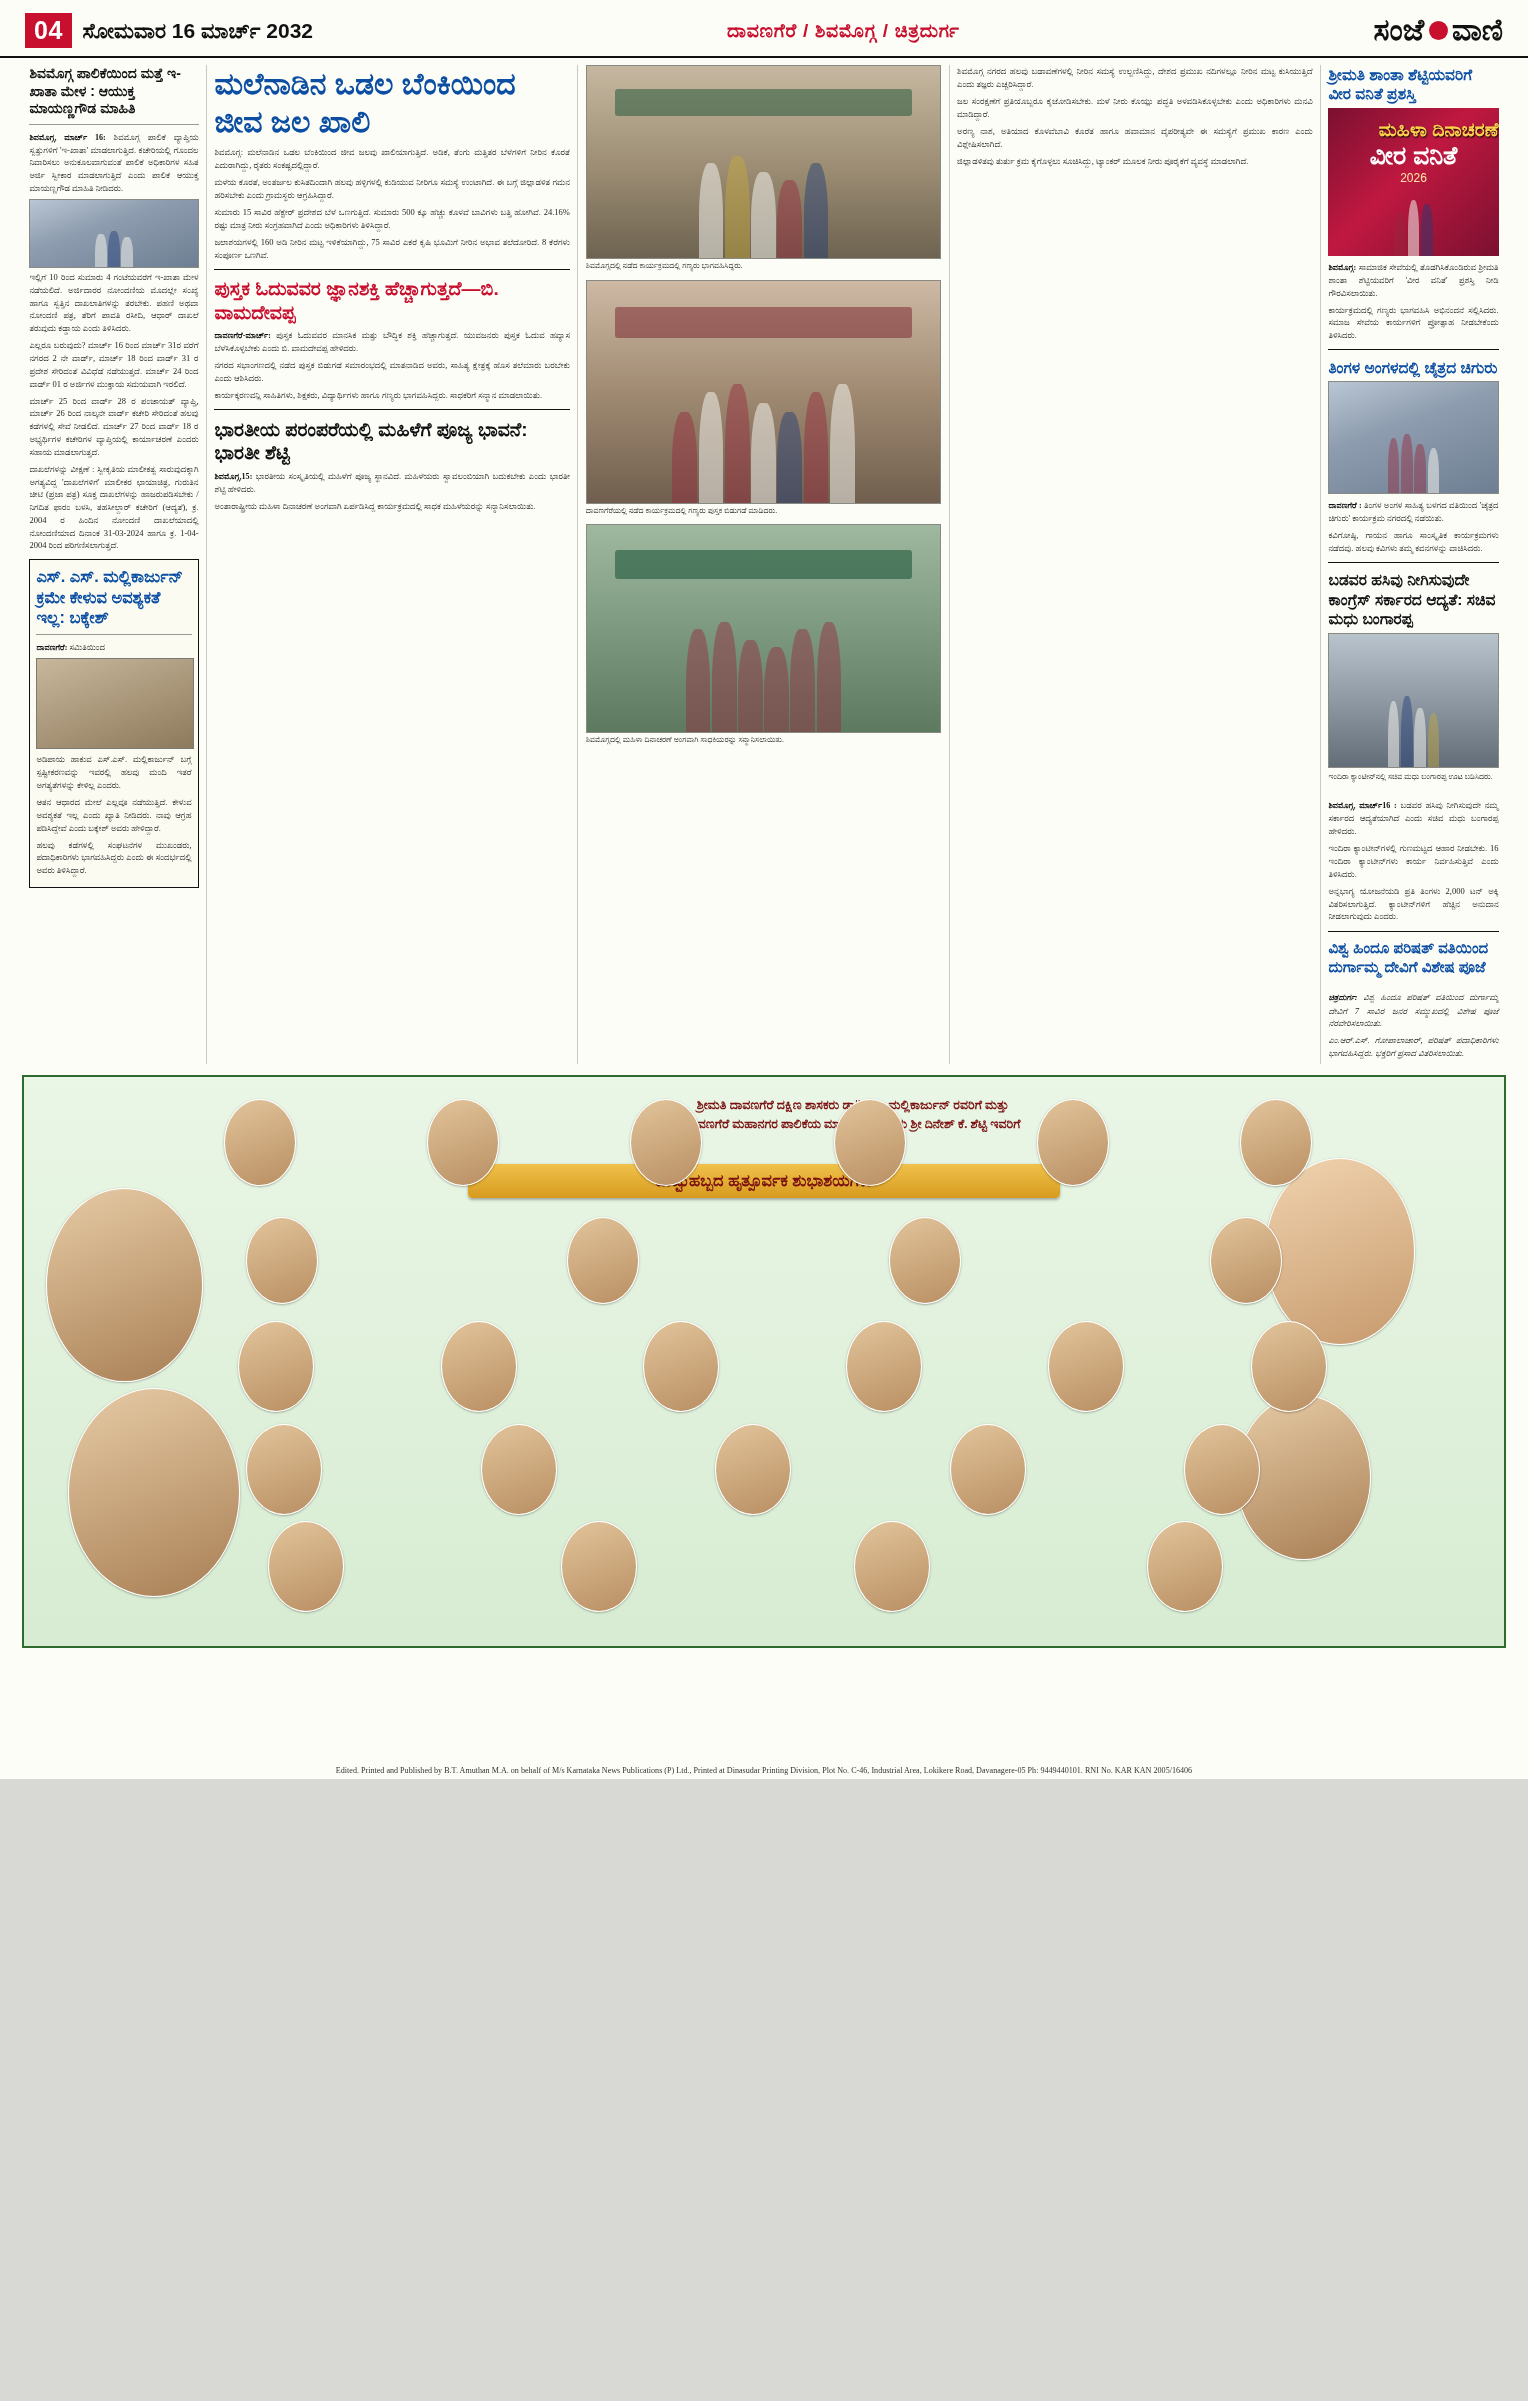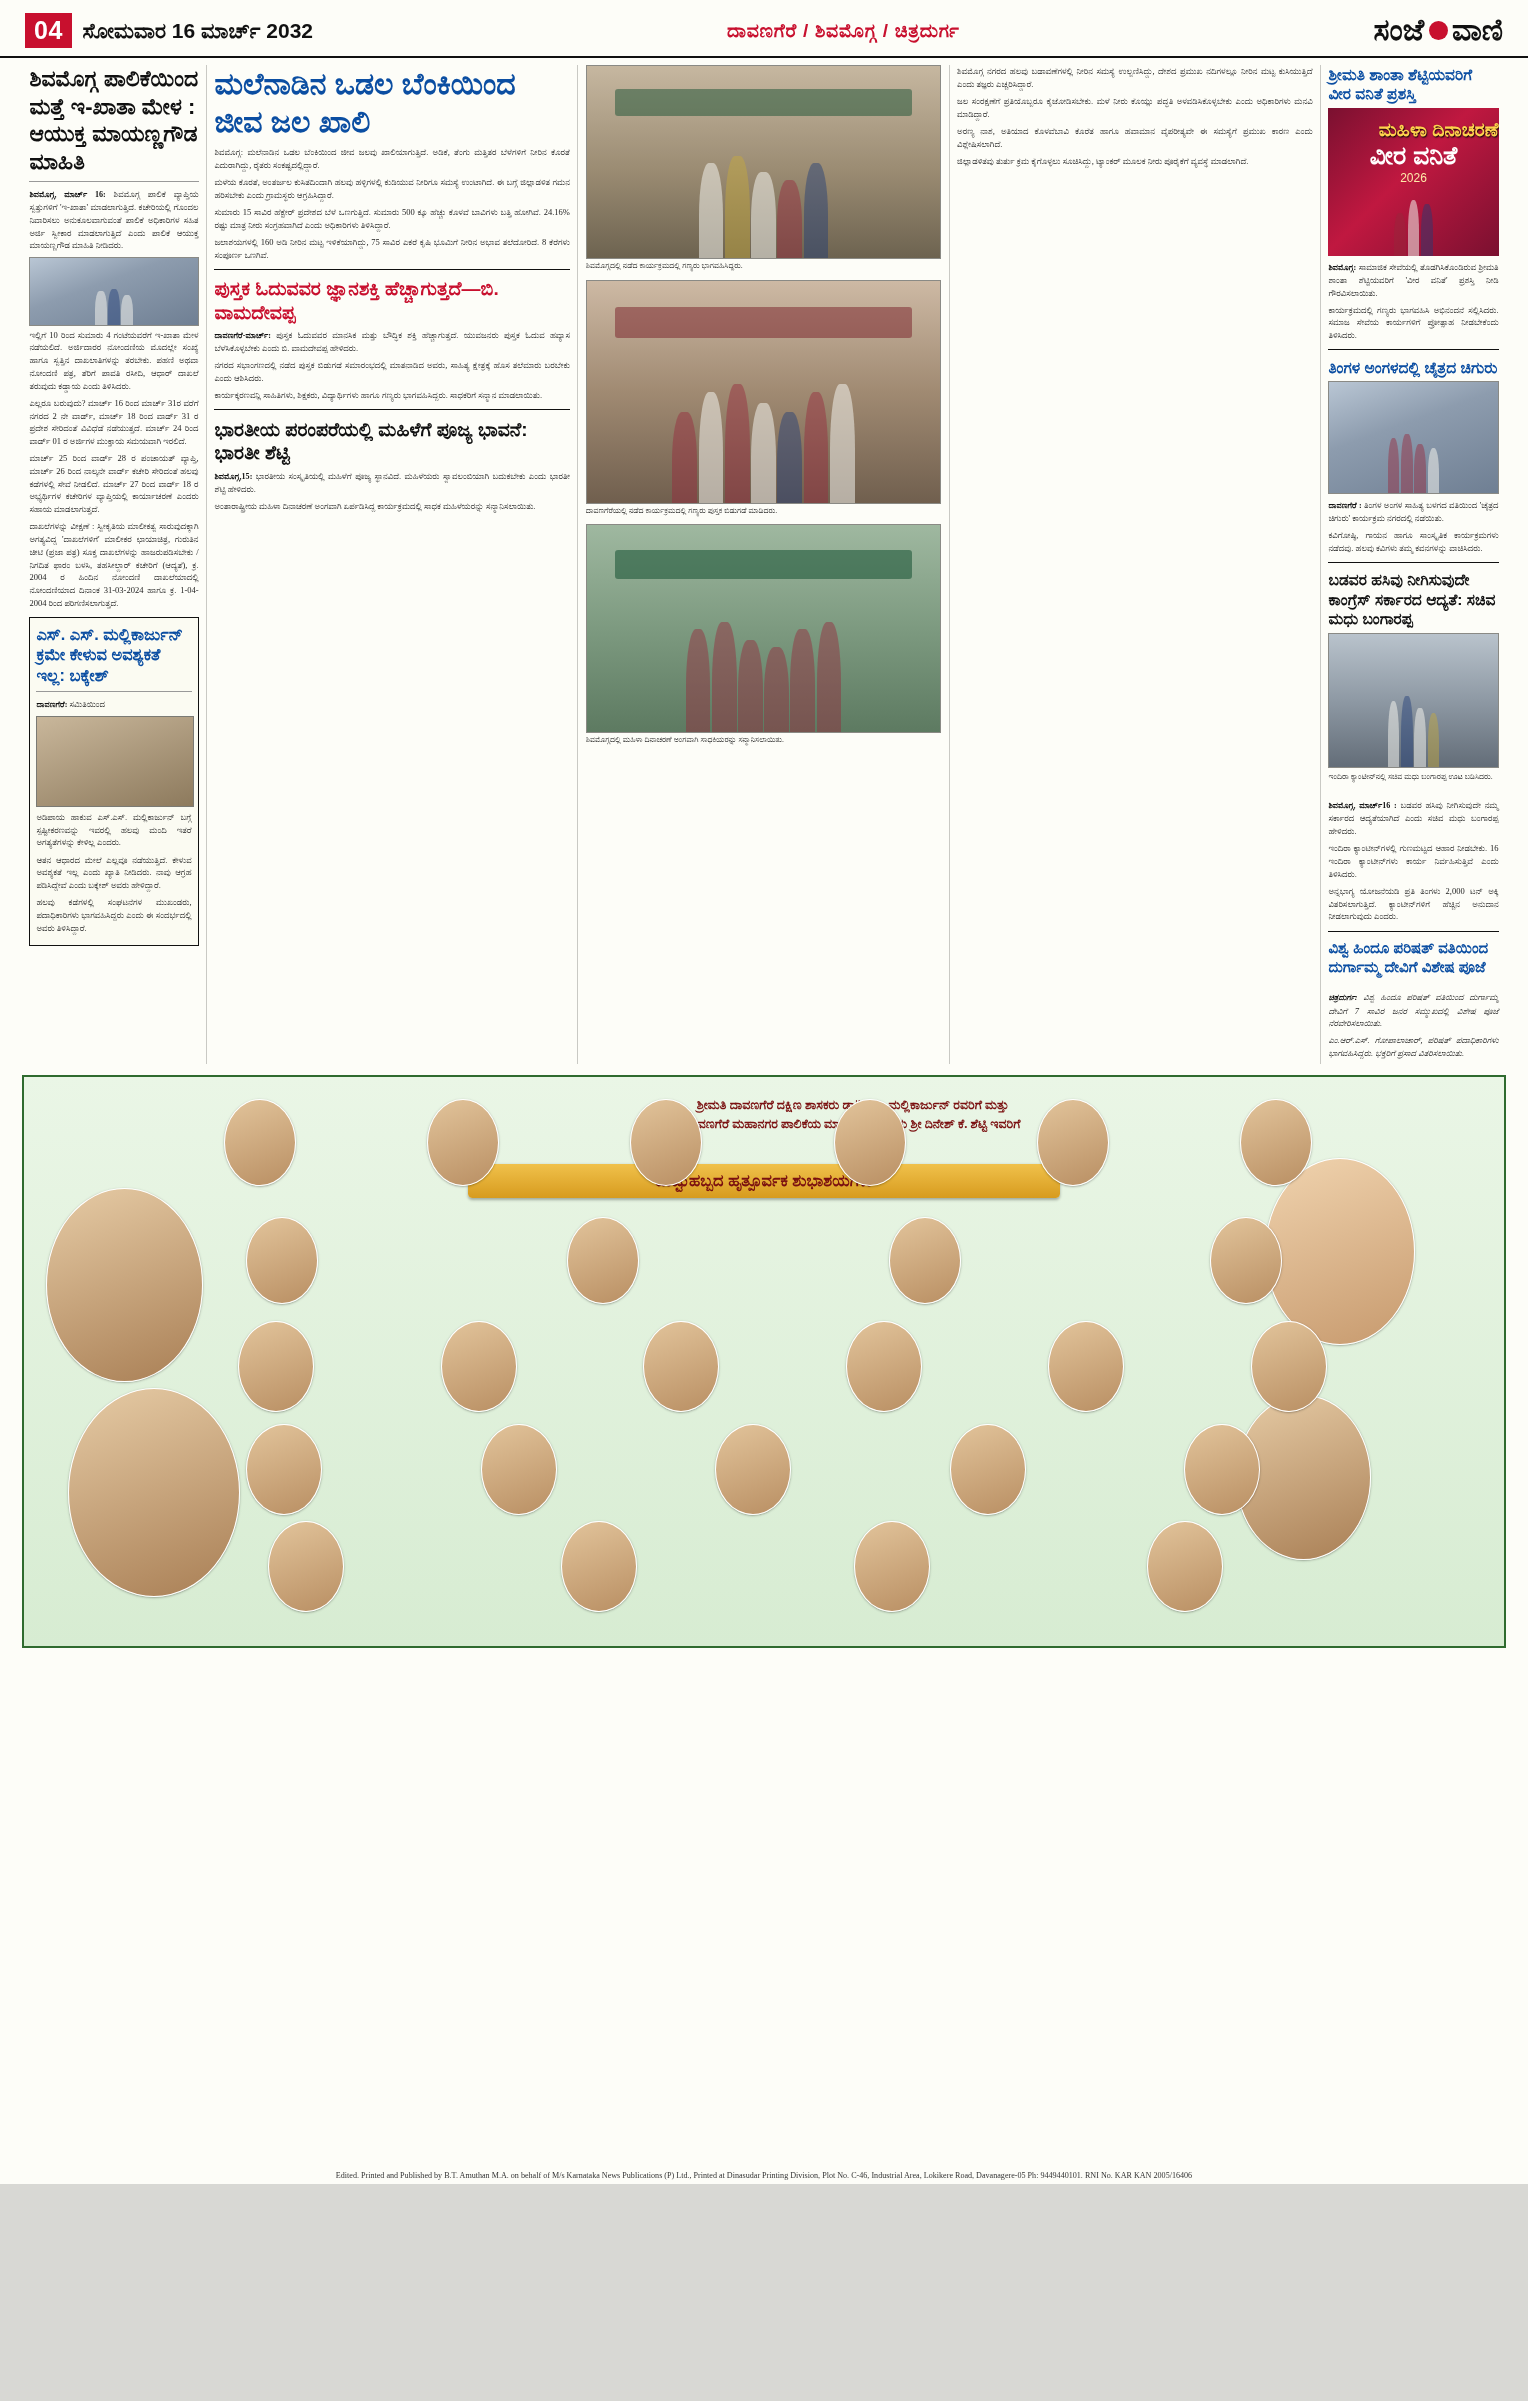--- a/index.html
+++ b/index.html
@@ -1,18 +1,18 @@
 <!DOCTYPE html>
 <html style="font-size:12px"><head>
 <meta charset="utf-8">
 <style>
   html,body{margin:0;padding:0;background:#d8d8d4;}
   body{font-family:"Liberation Sans", sans-serif;}
   .page{
-    width:1528px;height:2184px;background:#fdfdf8;margin:0 auto;position:relative;
+    width:1528px;height:1779px;background:#fdfdf8;margin:0 auto;position:relative;
     box-sizing:border-box;padding:0;overflow:hidden;
   }
   
   .masthead{
     display:flex;align-items:center;justify-content:space-between;
     padding:13.3px 25px 7.4px 25px;border-bottom:2.2px solid #111;
   }
   .mh-left{display:flex;align-items:center;gap:10.4px;}
   .pageno{
     background:#c8102e;color:#fff;font-weight:bold;font-size:25px;
@@ -28,21 +28,21 @@
     display:grid;
     grid-template-columns:185px 1fr 1fr 1fr 185px;
     gap:0px;
     padding:7.4px 22px 0 22px;
   }
   .col{padding:0 7.4px;border-right:0.7px solid #c9c9c4;}
   .col:last-child{border-right:none;}
 
   .hl{font-weight:bold;color:#111;line-height:1.25;}
   .hl-xl{font-size:30px;color:#0b4ea2;text-align:center;}
-  .hl-md{font-size:22px;}
+  .hl-md{font-size:14px;}
   .hl-sm{font-size:15px;}
 
   .kn{
     font-size:8.5px;line-height:1.5;text-align:justify;color:#222;
     font-family:"Liberation Serif", serif;
   }
   .kn p{margin:0 0 4.4px 0;}
   .byline{font-size:8.1px;font-weight:bold;color:#111;margin-bottom:3px;}
 
   .rule{border-top:1.5px solid #111;margin:7.4px 0;}

